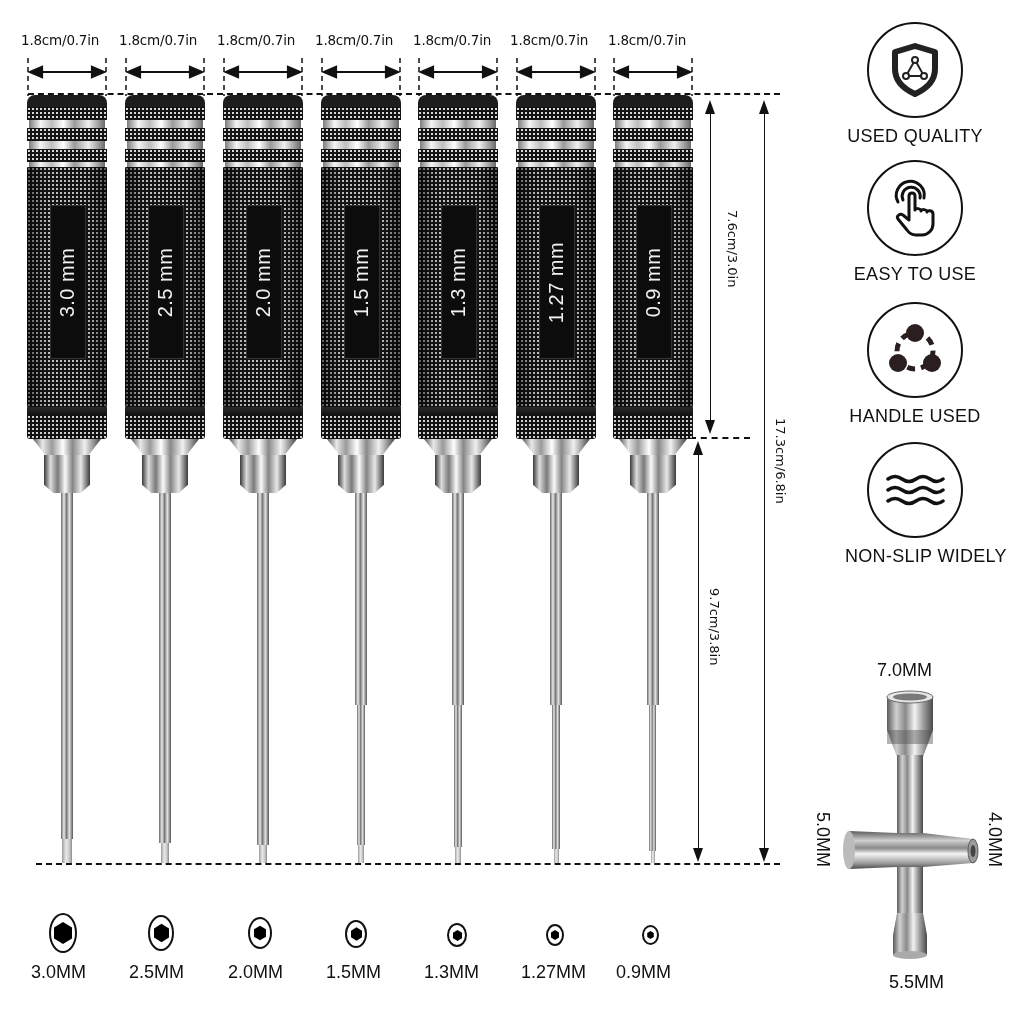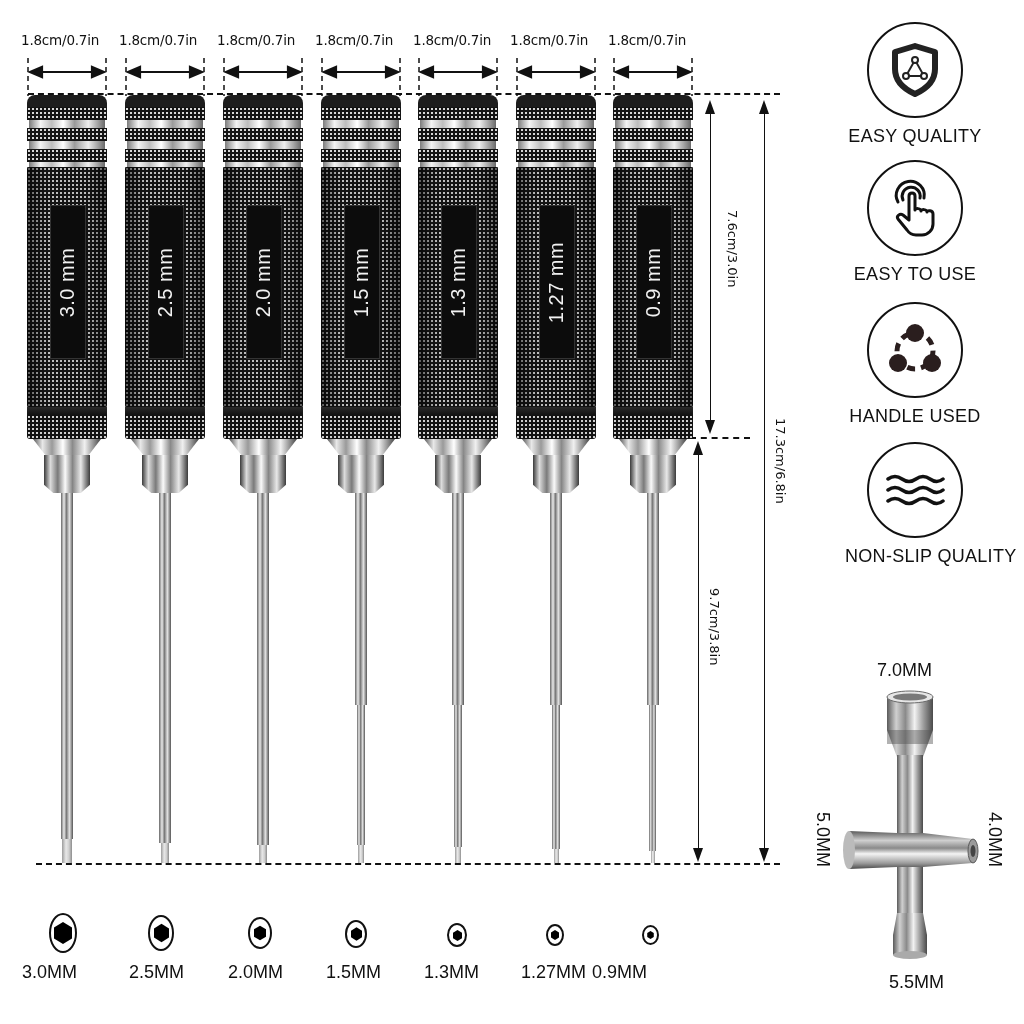--- a/index.html
+++ b/index.html
@@ -298,21 +298,21 @@
       <g stroke="#222" stroke-width="2" fill="#fff">
         <line x1="24" y1="17" x2="15" y2="33"></line>
           <line x1="24" y1="17" x2="33" y2="33"></line>
           <line x1="15" y1="33" x2="33" y2="33"></line>
         <circle cx="24" cy="17" r="3"></circle>
           <circle cx="15" cy="33" r="3"></circle>
           <circle cx="33" cy="33" r="3"></circle>
       </g>
     </svg>
   </div>
-  <div class="flabel">EASY QUALITY</div>
+  <div class="flabel">USED QUALITY</div>
 </div>
 
 <div class="feature" style="top:160px">
   <div class="circle">
     <svg width="50" height="60" viewBox="0 0 50 60">
       <g fill="none" stroke="#111" stroke-width="3" stroke-linecap="round">
         <path d="M8 24 A14 14 0 1 1 34 20"></path>
         <path d="M13 22 A9 9 0 1 1 30 20"></path>
       </g>
       <path d="M19 18 C19 14 25 14 25 18 L25 32 C25 30 31 30 31 33 C31 31 37 31 37 34 C37 32 43 32 43 36 L43 46 C43 52 38 57 32 57 L26 57 C22 57 19 55 17 52 L8 41 C6 38 10 35 13 37 L19 42 Z" fill="#fff" stroke="#111" stroke-width="3" stroke-linejoin="round"></path>
@@ -336,21 +336,21 @@
 <div class="feature" style="top:442px">
   <div class="circle">
     <svg width="60" height="36" viewBox="0 0 60 36">
       <g fill="none" stroke="#111" stroke-width="3.5" stroke-linecap="round">
         <path d="M3 7 Q10 2 17 7 T31 7 T45 7 T58 7"></path>
         <path d="M3 18 Q10 13 17 18 T31 18 T45 18 T58 18"></path>
         <path d="M3 29 Q10 24 17 29 T31 29 T45 29 T58 29"></path>
       </g>
     </svg>
   </div>
-  <div class="flabel">NON-SLIP QUALITY</div>
+  <div class="flabel">NON-SLIP WIDELY</div>
 </div>
 
 <div>
   <span class="wlab" style="left:877px;top:660px">7.0MM</span>
   <span class="wlab" style="left:889px;top:972px">5.5MM</span>
   <span class="wlab" style="left:833px;top:812px;transform-origin:left top;transform:rotate(90deg)">5.0MM</span>
   <span class="wlab" style="left:1005px;top:812px;transform-origin:left top;transform:rotate(90deg)">4.0MM</span>
 
   <svg class="abs" style="left:835px;top:685px" width="160" height="280" viewBox="0 0 160 280">
     <defs>
@@ -419,20 +419,20 @@
     <svg width="8" height="10" viewBox="0 0 18 22">
         <polygon points="9,0 18,5.5 18,16.5 9,22 0,16.5 0,5.5" fill="#000"></polygon>
       </svg>
   </div>
   <div class="hex" style="left:642px;width:17px;height:20px;top:925px">
     <svg width="7" height="8" viewBox="0 0 18 22">
         <polygon points="9,0 18,5.5 18,16.5 9,22 0,16.5 0,5.5" fill="#000"></polygon>
       </svg>
   </div>
 
-  <span class="hexlabel" style="left:22px">3.0MM</span>
+  <span class="hexlabel" style="left:31px">3.0MM</span>
   <span class="hexlabel" style="left:129px">2.5MM</span>
   <span class="hexlabel" style="left:228px">2.0MM</span>
   <span class="hexlabel" style="left:326px">1.5MM</span>
   <span class="hexlabel" style="left:424px">1.3MM</span>
   <span class="hexlabel" style="left:521px">1.27MM</span>
-  <span class="hexlabel" style="left:592px">0.9MM</span>
+  <span class="hexlabel" style="left:616px">0.9MM</span>
 </div>
 
 </body></html>

